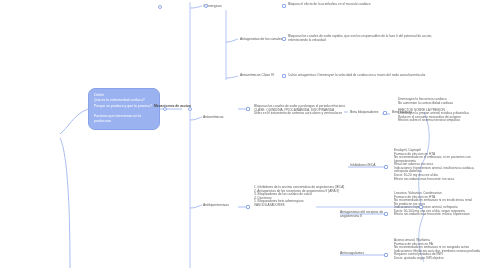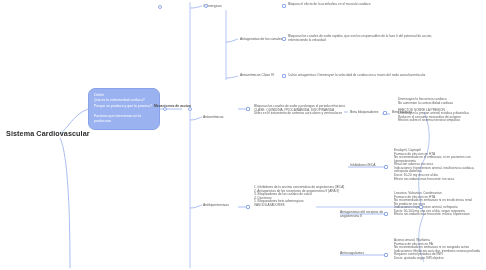--- a/index.html
+++ b/index.html
@@ -88,21 +88,20 @@
       <path d="M424 214 C 418 228, 416 244, 424 262" stroke="#b6c7f5"></path>
       <path d="M424 160 C 430 150, 432 130, 424 112" stroke="#b6c7f5"></path>
       <path d="M348 167 L 384 167"></path>
       <path d="M340 214 L 384 214"></path>
       <path d="M340 255 L 384 255"></path>
 
       <path d="M316 207 L 422 207" stroke="#b6c7f5" stroke-dasharray="0"></path>
     </g>
   </svg>
 
-  <div class="node root">Sistema Cardiovascular</div>
 
   <div class="boxnode">Definir
 Que es la enfermedad cardiaca?
 Porque se produce y que la provoca?
 
 Factores que intervienen en la
 produccion</div>
 
   <div class="node lbl b" style="left:154px;top:105px;">Mecanismos de accion</div>
 

